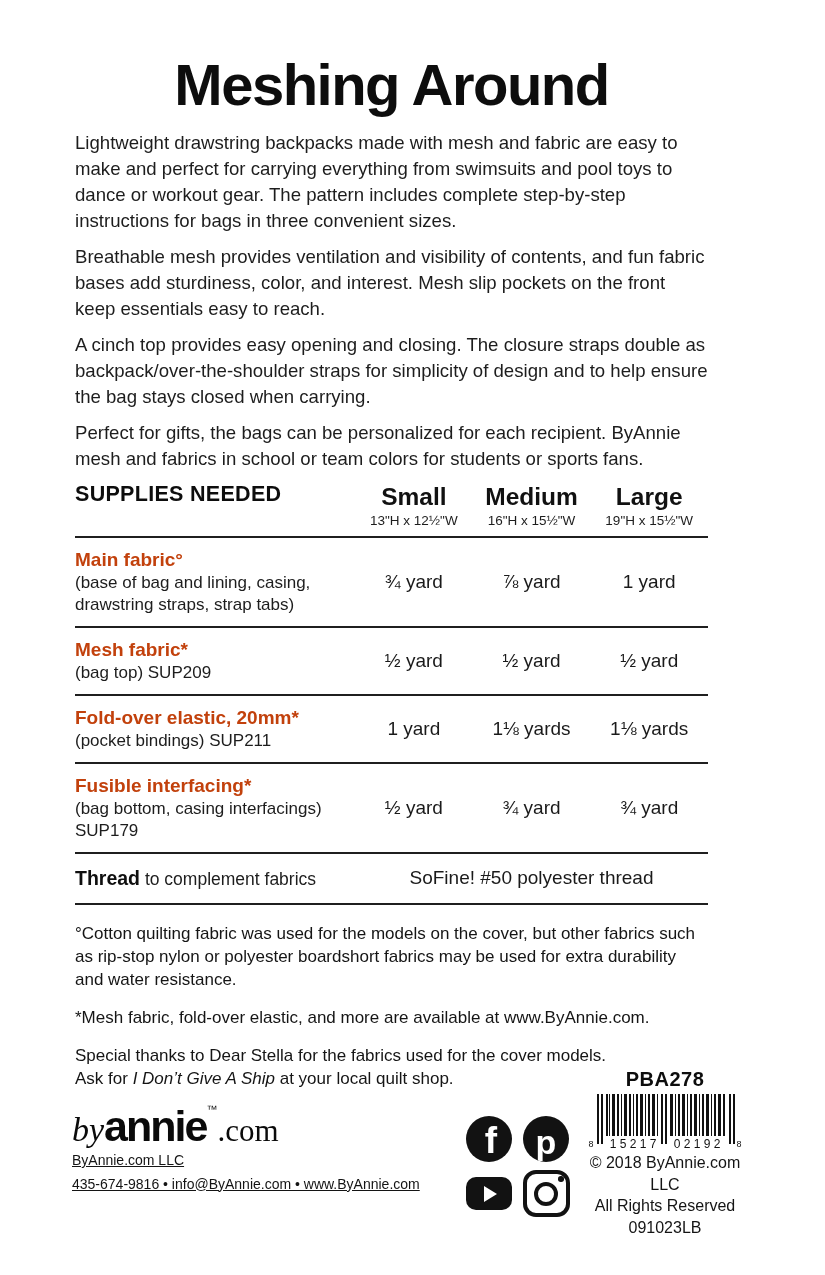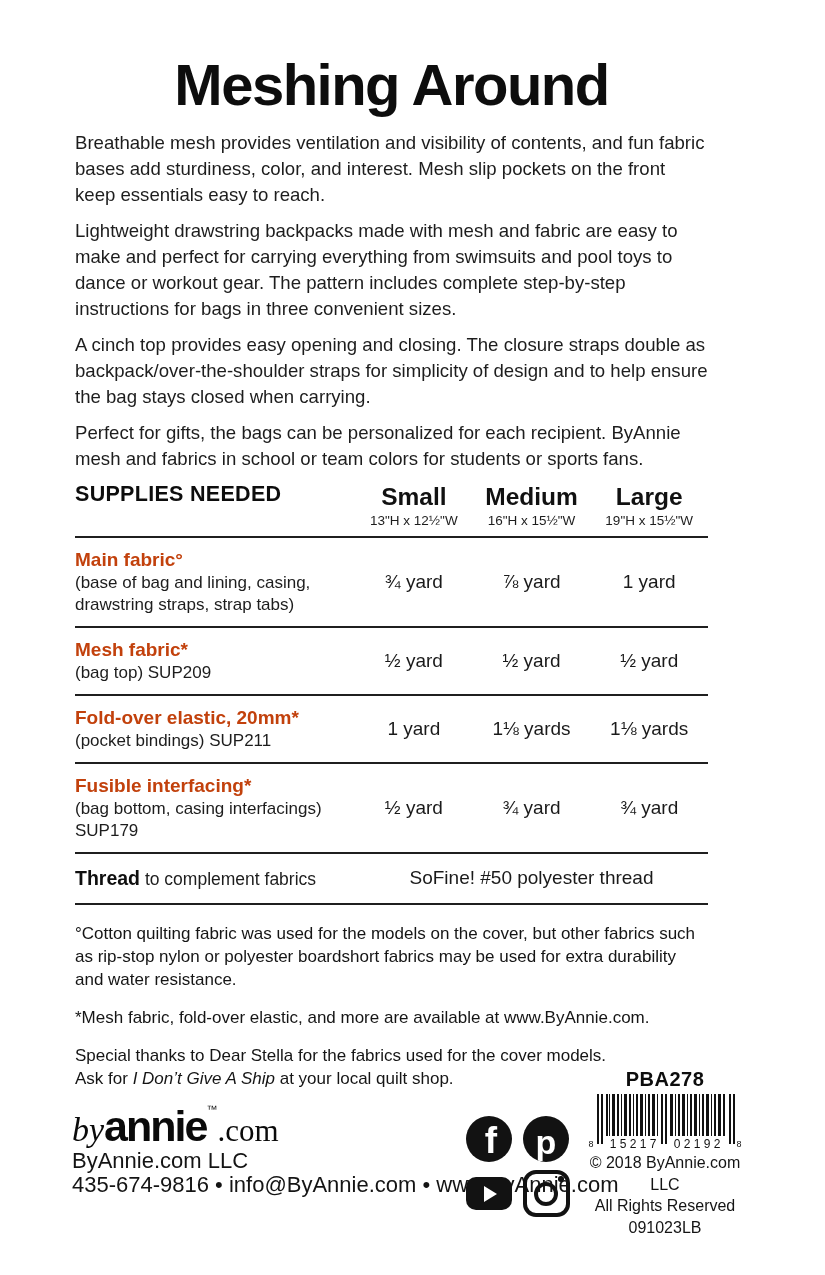--- a/index.html
+++ b/index.html
@@ -46,21 +46,21 @@
 
   
   .footer { position:absolute; left:0; top:1060px; width:825px; height:215px; }
 
   .logo { position:absolute; left:72px; top:42px; white-space:nowrap; color:#0a0a0a; }
   .logo-by  { font-family:"Liberation Serif", serif; font-style:italic; font-size:34px; }
   .logo-annie { font-family:"Liberation Sans", sans-serif; font-weight:bold; font-size:43px; letter-spacing:-2px; }
   .logo-tm { font-size:11px; vertical-align:28px; letter-spacing:0; }
   .logo-com { font-family:"Liberation Serif", serif; font-size:31px; }
 
-  .addr { position:absolute; left:72px; top:89px; font-size:22px; line-height:23.5px; color:#141414; }
+  .addr { position:absolute; left:72px; top:89px; font-size:14px; line-height:23.5px; color:#141414;text-decoration:underline; }
 
   .social {
     position:absolute; left:466px; top:56px;
     display:grid; grid-template-columns:46px 50px; column-gap:9px; row-gap:8px;
     justify-items:center; align-items:center;
   }
   .icon-circle { width:46px; height:46px; border-radius:50%; background:#121212; color:#fff;
     display:flex; justify-content:center; overflow:hidden; }
   .fb { align-items:flex-end; }
   .fb-glyph { font-size:37px; font-weight:bold; line-height:42px; margin-right:-4px; }
@@ -84,22 +84,22 @@
 </style>
 </head>
 <body>
 
 <div class="page">
   <div class="content">
 
     <h1 class="title">Meshing Around</h1>
 
     <div class="intro">
+      <p>Lightweight drawstring backpacks made with mesh and fabric are easy to make and perfect for carrying everything from swimsuits and pool toys to dance or workout gear. The pattern includes complete step-by-step instructions for bags in three convenient sizes.</p>
       <p>Breathable mesh provides ventilation and visibility of contents, and fun fabric bases add sturdiness, color, and interest. Mesh slip pockets on the front keep essentials easy to reach.</p>
-      <p>Lightweight drawstring backpacks made with mesh and fabric are easy to make and perfect for carrying everything from swimsuits and pool toys to dance or workout gear. The pattern includes complete step-by-step instructions for bags in three convenient sizes.</p>
       <p>A cinch top provides easy opening and closing. The closure straps double as backpack/over-the-shoulder straps for simplicity of design and to help ensure the bag stays closed when carrying.</p>
       <p>Perfect for gifts, the bags can be personalized for each recipient. ByAnnie mesh and fabrics in school or team colors for students or sports fans.</p>
     </div>
 
     <div class="supplies">
       <div class="sup-header">
         <div class="sup-heading">SUPPLIES NEEDED</div>
         <div class="sup-col">
           <div class="col-label">Small</div>
           <div class="col-size">13"H x 12½"W</div>

